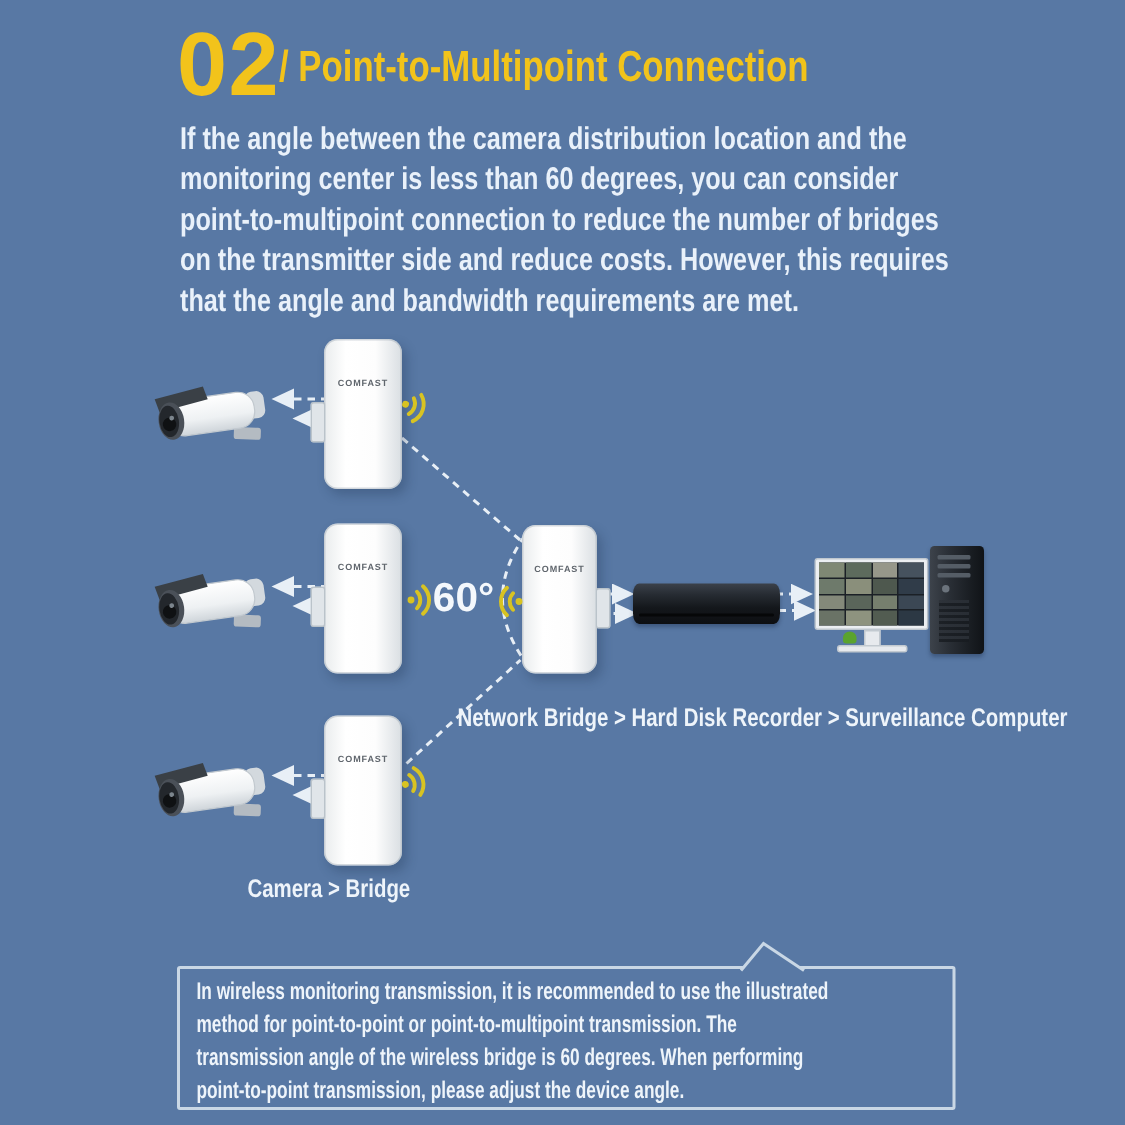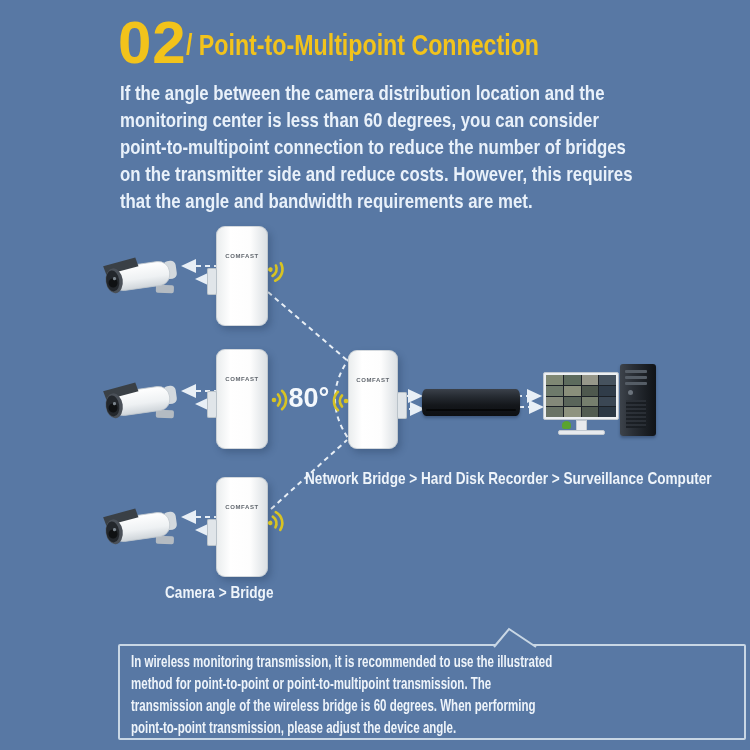--- a/index.html
+++ b/index.html
@@ -57,21 +57,21 @@
   .tower .bay{position:absolute;left:5px;width:22px;height:3px;background:#555d66;border-radius:1px;}
   .tower .btn{position:absolute;left:8px;top:26px;width:5px;height:5px;border-radius:50%;background:#6b737c;}
   .tower .vent{position:absolute;left:6px;top:36px;width:20px;height:28px;
     background:repeating-linear-gradient(180deg,#2c3138 0 2px,#171b20 2px 4px);opacity:.8;}
   
   .flow-label{left:305px;top:469px;font-size:17px;color:#eef4fa;white-space:nowrap;
     transform:scaleX(.8);transform-origin:left top;}
   .cam-label{left:165px;top:583px;font-size:17px;color:#eef4fa;white-space:nowrap;
     transform:scaleX(.8);transform-origin:left top;}
   
-  .note-box{left:118px;top:644px;width:628px;height:96px;box-sizing:border-box;
+  .note-box{left:118px;top:644px;width:519px;height:96px;box-sizing:border-box;
     border:2px solid #c9d7e5;border-radius:2px;}
   .note-text{position:absolute;left:11px;top:5px;width:700px;font-size:16px;line-height:22px;
     color:#eef4fa;white-space:pre-line;transform:scaleX(.72);transform-origin:left top;}
   .tail{left:488px;top:624px;width:52px;height:26px;}
   svg.layer{position:absolute;left:0;top:0;pointer-events:none;}
   .cam{position:absolute;width:78px;height:50px;}
 </style>
 </head>
 <body>
 
@@ -180,21 +180,21 @@
 <div class="wifi" style="left:270px;top:388px"><svg>
       <use href="#wifiIco"></use>
     </svg></div>
 <div class="wifi" style="left:326px;top:389px;transform:scaleX(-1)"><svg>
       <use href="#wifiIco"></use>
     </svg></div>
 <div class="wifi" style="left:266px;top:509px;transform:rotate(-14deg)"><svg>
       <use href="#wifiIco"></use>
     </svg></div>
 
-<div class="abs angle">80°</div>
+<div class="abs angle">60°</div>
 
 <div class="abs recorder"></div>
 <div class="abs mon-frame">
   <div class="mon-screen" id="monGrid">
       <div style="background: rgb(127, 136, 116);"></div>
       <div style="background: rgb(93, 107, 93);"></div>
       <div style="background: rgb(150, 151, 138);"></div>
       <div style="background: rgb(70, 82, 94);"></div>
       <div style="background: rgb(110, 122, 107);"></div>
       <div style="background: rgb(138, 143, 123);"></div>

